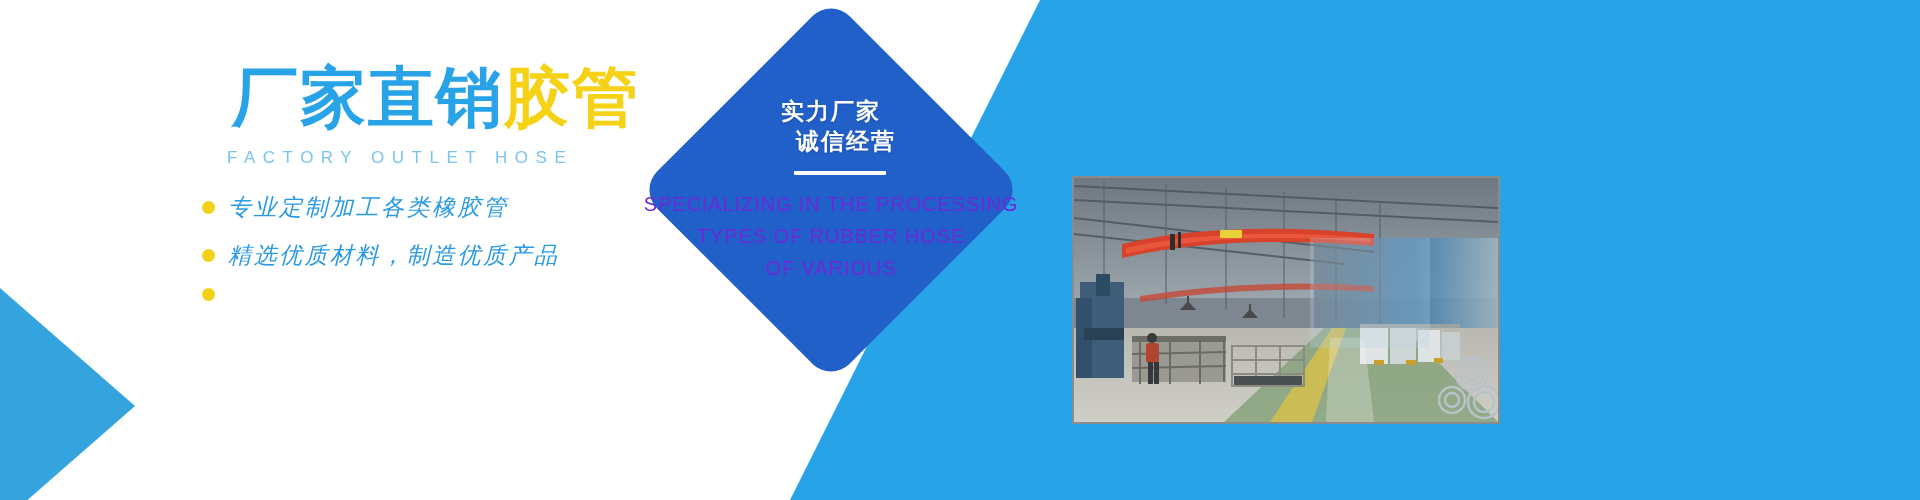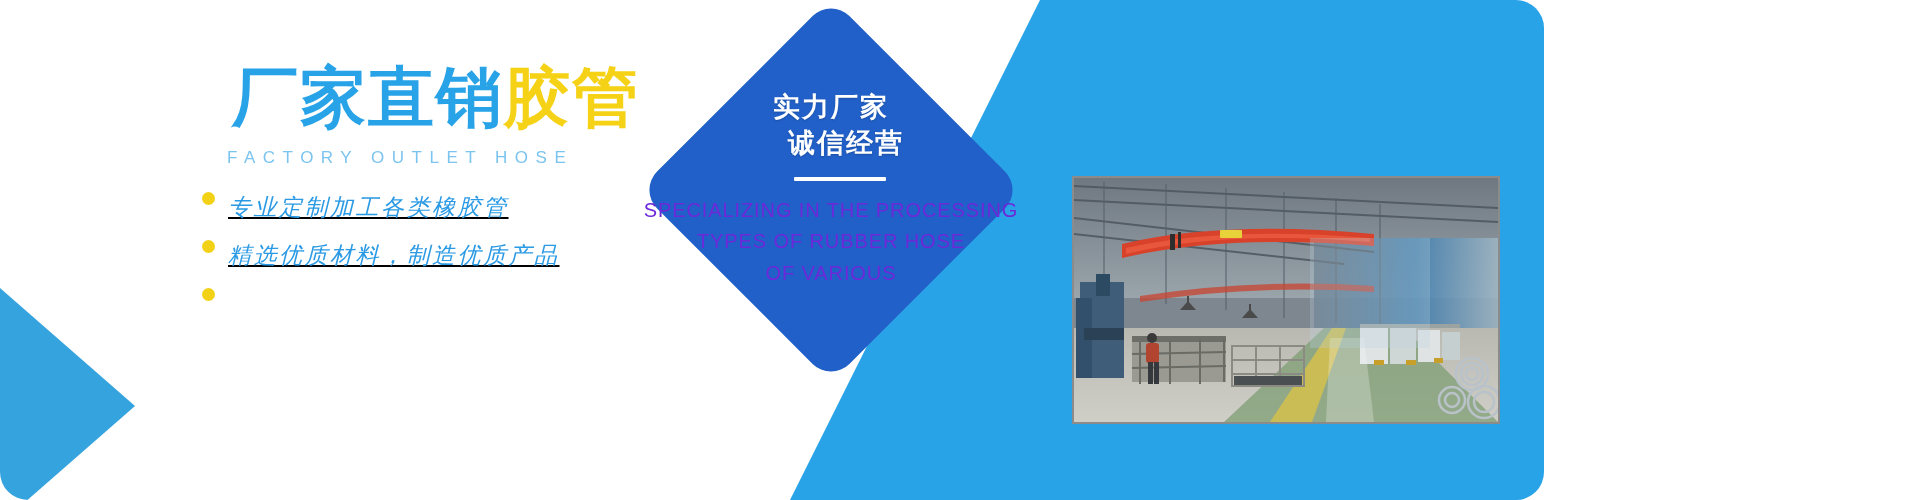--- a/index.html
+++ b/index.html
@@ -3,23 +3,22 @@
 <meta charset="utf-8">
 <title>Banner</title>
 <style>
   html,body{margin:0;padding:0;}
   body{
     width:1920px;height:500px;overflow:hidden;
     background:#ffffff;
     font-family:"Liberation Sans","DejaVu Sans",sans-serif;
   }
   #banner{
-    position:relative;width:1544px;height:500px;overflow:hidden;
+    position:relative;width:1920px;height:500px;overflow:hidden;
     background:#ffffff;
-    border-radius:28px;
   }
 
   
   .right-panel{
     position:absolute;top:0;left:0;width:1920px;height:500px;
     background:#29a3e8;
     -webkit-clip-path:polygon(1040px 0, 1920px 0, 1920px 500px, 790px 500px);
     clip-path:polygon(1040px 0, 1920px 0, 1920px 500px, 790px 500px);
   }
 
@@ -43,21 +42,21 @@
     border-radius:26px;
     transform:rotate(45deg);
   }
   .diamond-content{
     position:absolute;left:0;top:0;width:396px;height:396px;
     display:flex;flex-direction:column;
     align-items:center;justify-content:center;
     text-align:center;color:#ffffff;
   }
   .badge-cn{
-    font-size:27px;font-weight:bold;line-height:1.32;
+    font-size:23px;font-weight:bold;line-height:1.32;
     letter-spacing:2px;
     text-shadow:0 1px 2px rgba(0,0,0,.18);
   }
   .badge-cn .l2{padding-left:30px;}
   .badge-rule{
     width:92px;height:4px;background:#ffffff;
     margin:15px 0 14px 18px;border-radius:1px;
   }
   .badge-en{
     font-size:20px;line-height:1.58;letter-spacing:.9px;
@@ -78,22 +77,22 @@
   .subtitle{
     font-size:17px;letter-spacing:7.5px;color:#7bc4ef;
     margin:18px 0 0 31px;white-space:nowrap;
     font-weight:400;
   }
 
   .bullets{
     list-style:none;margin:24px 0 0 6px;padding:0;
   }
   .bullets li{
-    display:flex;
-    margin-bottom:17px;white-space:nowrap;text-decoration:underline;
+    display:flex;align-items:center;
+    margin-bottom:17px;white-space:nowrap;
   }
   .dot{
     width:13px;height:13px;border-radius:50%;
     background:#f3d117;flex:0 0 13px;margin-right:13px;
   }
   .btext{
     font-family:"DejaVu Serif","Liberation Serif",serif;
     font-style:italic;
     font-size:23px;color:#2b9ae4;
     letter-spacing:2.5px;font-weight:500;

